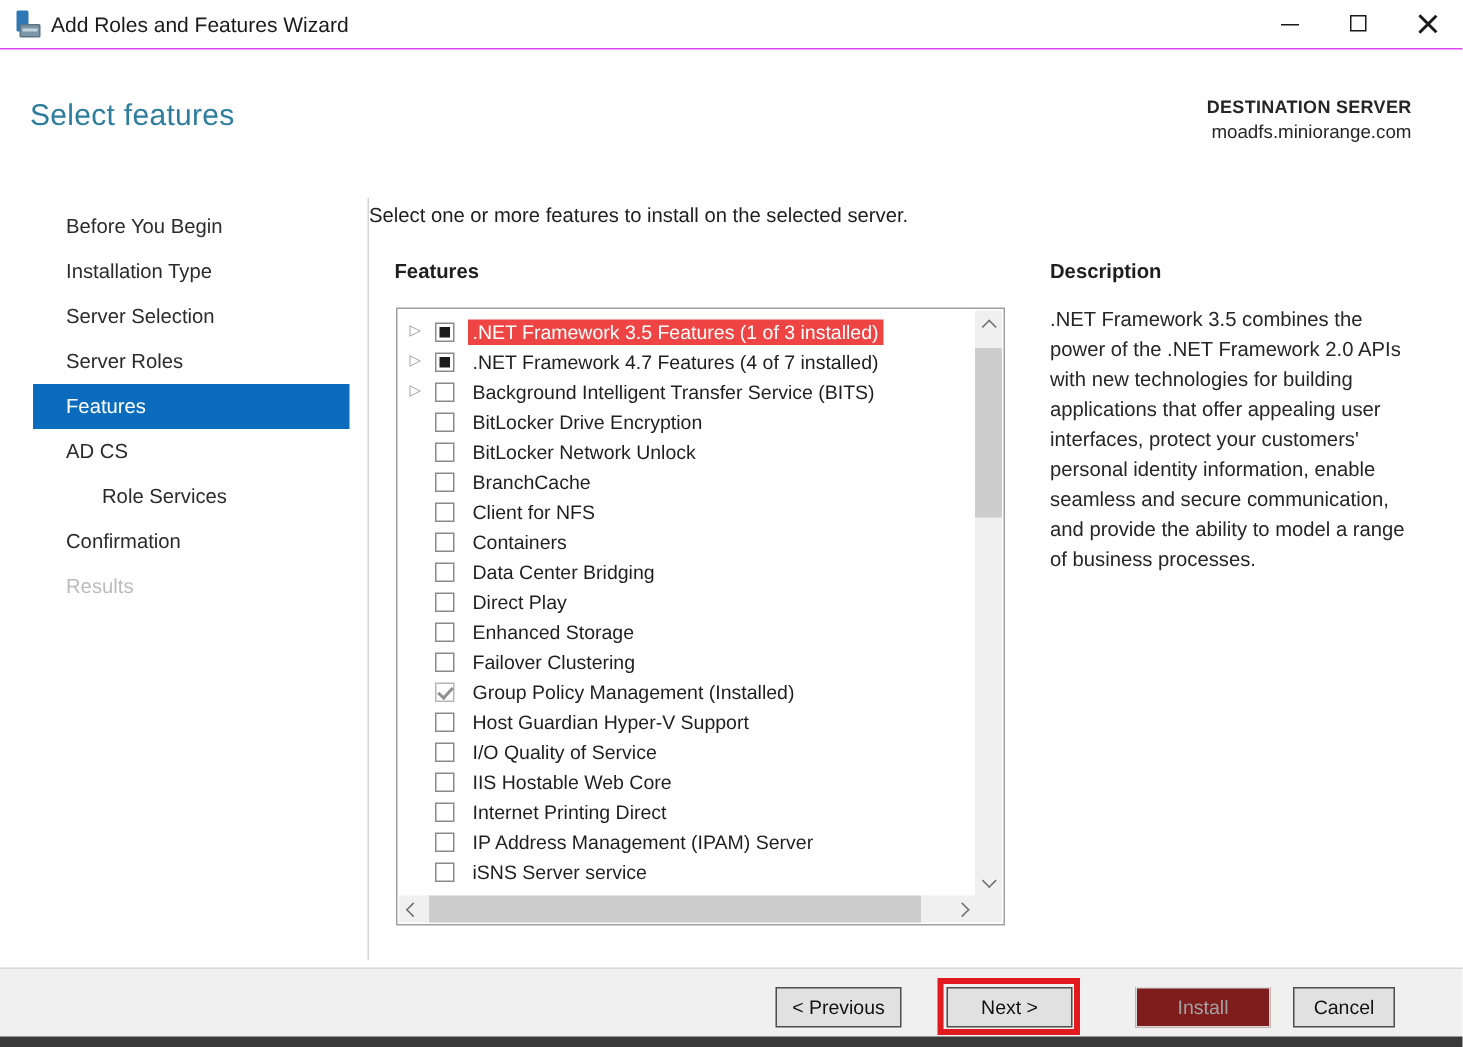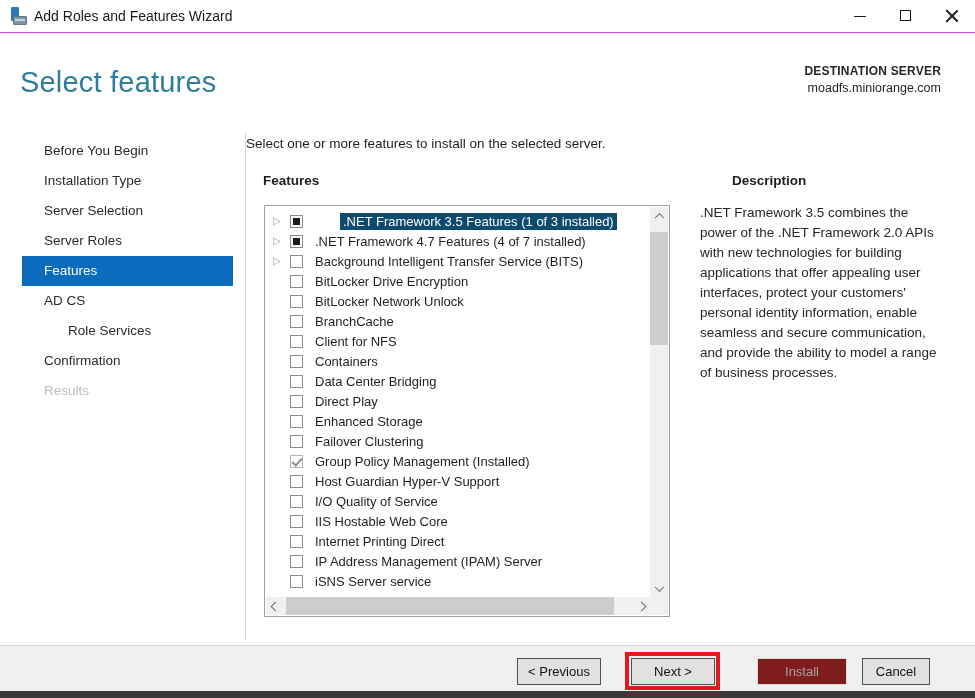--- a/index.html
+++ b/index.html
@@ -18,21 +18,21 @@
   .titlebar-text{position:absolute;left:34px;top:0;height:33px;line-height:33px;font-size:14px;color:#1a1a1a;}
   .win-controls{position:absolute;right:0;top:0;height:33px;display:flex;}
   .win-btn{width:46px;height:33px;position:relative;background:transparent;border:none;padding:0;cursor:default;}
   .glyph-min{position:absolute;left:17px;top:16px;width:12px;height:1px;background:#1a1a1a;}
   .glyph-max{position:absolute;left:17px;top:10px;width:11px;height:11px;border:1px solid #1a1a1a;box-sizing:border-box;}
   .glyph-close{position:absolute;left:16px;top:9px;width:14px;height:14px;}
   .glyph-close::before,.glyph-close::after{content:"";position:absolute;left:6px;top:-1px;width:1.5px;height:16px;background:#1a1a1a;}
   .glyph-close::before{transform:rotate(45deg);}
   .glyph-close::after{transform:rotate(-45deg);}
   
-  .page-title{position:absolute;left:20px;top:66px;font-size:29px;font-weight:300;letter-spacing:.2px;color:#2e7d9e;}
+  .page-title{position:absolute;left:20px;top:66px;font-size:20px;font-weight:300;letter-spacing:.2px;color:#2e7d9e;}
   .dest-block{position:absolute;right:34px;top:64px;text-align:right;}
   .dest-label{font-size:12px;font-weight:700;color:#262626;letter-spacing:.2px;}
   .dest-server{font-size:12.5px;color:#262626;margin-top:3px;}
   
   .wizard-nav{position:absolute;left:22px;top:136px;width:211px;}
   .nav-item{height:30px;line-height:30px;padding-left:22px;font-size:13.5px;color:#2b2b2b;box-sizing:border-box;}
   .nav-item.selected{background:#0b6cbd;color:#ffffff;}
   .nav-item.disabled{color:#bcbcbc;}
   .nav-item.indent{padding-left:46px;}
   .vdivider{position:absolute;left:245px;top:132px;width:1px;height:508px;background:#d4d4d4;}
@@ -42,37 +42,37 @@
   .listbox{position:absolute;left:264px;top:205px;width:406px;height:412px;border:1px solid #a0a0a0;box-sizing:border-box;background:#fff;}
   .feat-rows{position:absolute;left:1px;top:1px;right:19px;bottom:19px;overflow:hidden;padding-top:4px;}
   .feat-row{display:flex;align-items:center;height:20px;padding-left:7px;font-size:13px;color:#1f1f1f;white-space:nowrap;}
   .expander{flex:0 0 12px;width:12px;margin-right:5px;font-family:"DejaVu Sans",sans-serif;font-size:10px;color:#9a9a9a;line-height:20px;visibility:hidden;}
   .feat-row.expandable .expander{visibility:visible;}
   .cb{flex:0 0 13px;width:13px;height:13px;background:#fff;border:1px solid #8b8b8b;box-sizing:border-box;position:relative;margin-right:9px;}
   .cb.indeterminate::after{content:"";position:absolute;left:2px;top:2px;right:2px;bottom:2px;background:#1b1b1b;}
   .cb.checked-installed{border-color:#b5b5b5;}
   .cb.checked-installed::after{content:"";position:absolute;left:1px;top:2px;width:8px;height:4px;border-left:2px solid #8f8f8f;border-bottom:2px solid #8f8f8f;transform:rotate(-48deg);}
   .feat-label{padding:0 3px;line-height:17px;}
-  .feat-row.selected .feat-label{background:#0c4a6e;color:#fff;margin-left:28px;}
+  .feat-row.selected .feat-label{background:#ef4444;color:#fff;}
   
   .vscroll{position:absolute;top:1px;right:1px;bottom:19px;width:18px;background:#f0f0f0;}
   .hscroll{position:absolute;left:1px;right:19px;bottom:1px;height:18px;background:#f0f0f0;}
   .sb-corner{position:absolute;right:1px;bottom:1px;width:18px;height:18px;background:#f0f0f0;}
   .sb-btn{position:absolute;width:18px;height:18px;display:flex;align-items:center;justify-content:center;background:transparent;border:none;padding:0;}
   .chev{width:6px;height:6px;border:solid #6f6f6f;border-width:1.5px 1.5px 0 0;display:block;}
   .chev.up{transform:rotate(-45deg) translate(-1px,1px);}
   .chev.down{transform:rotate(135deg) translate(-1px,1px);}
   .chev.left{transform:rotate(-135deg);}
   .chev.right{transform:rotate(45deg);}
   .v-up{top:0;left:0;} .v-down{bottom:0;left:0;}
   .h-left{left:0;top:0;} .h-right{right:0;top:0;}
   .v-thumb{position:absolute;left:0;top:25px;width:18px;height:113px;background:#cdcdcd;}
   .h-thumb{position:absolute;left:20px;top:0;width:328px;height:18px;background:#cdcdcd;}
   
-  .desc-heading{position:absolute;left:700px;top:173px;font-size:13.5px;font-weight:700;color:#1e1e1e;margin-left:32px;}
+  .desc-heading{position:absolute;left:700px;top:173px;font-size:13.5px;font-weight:700;color:#1e1e1e;}
   .desc-text{position:absolute;left:700px;top:203px;width:248px;font-size:13.5px;line-height:20px;color:#262626;}
   
   .footer{position:absolute;left:0;top:645px;width:975px;height:46px;background:#f0f0f0;border-top:1px solid #d9d9d9;box-sizing:border-box;}
   .bottom-strip{position:absolute;left:0;top:691px;width:975px;height:7px;background:#3a3a3a;}
   .btn{position:absolute;top:658px;height:27px;background:#e1e1e1;border:1px solid #4f4f4f;font-size:13px;color:#121212;font-family:inherit;display:flex;align-items:center;justify-content:center;box-sizing:border-box;padding:0;}
   .btn-previous{left:517px;width:84px;}
   .btn-next{left:631px;width:84px;}
   .btn-install{left:757px;width:90px;background:#7f1d1d;border-color:#dadada;color:#a2a2a2;}
   .btn-cancel{left:862px;width:68px;}
   .red-annotation{position:absolute;left:625px;top:652px;width:95px;height:38px;border:4px solid #e2191f;box-sizing:border-box;pointer-events:none;}

